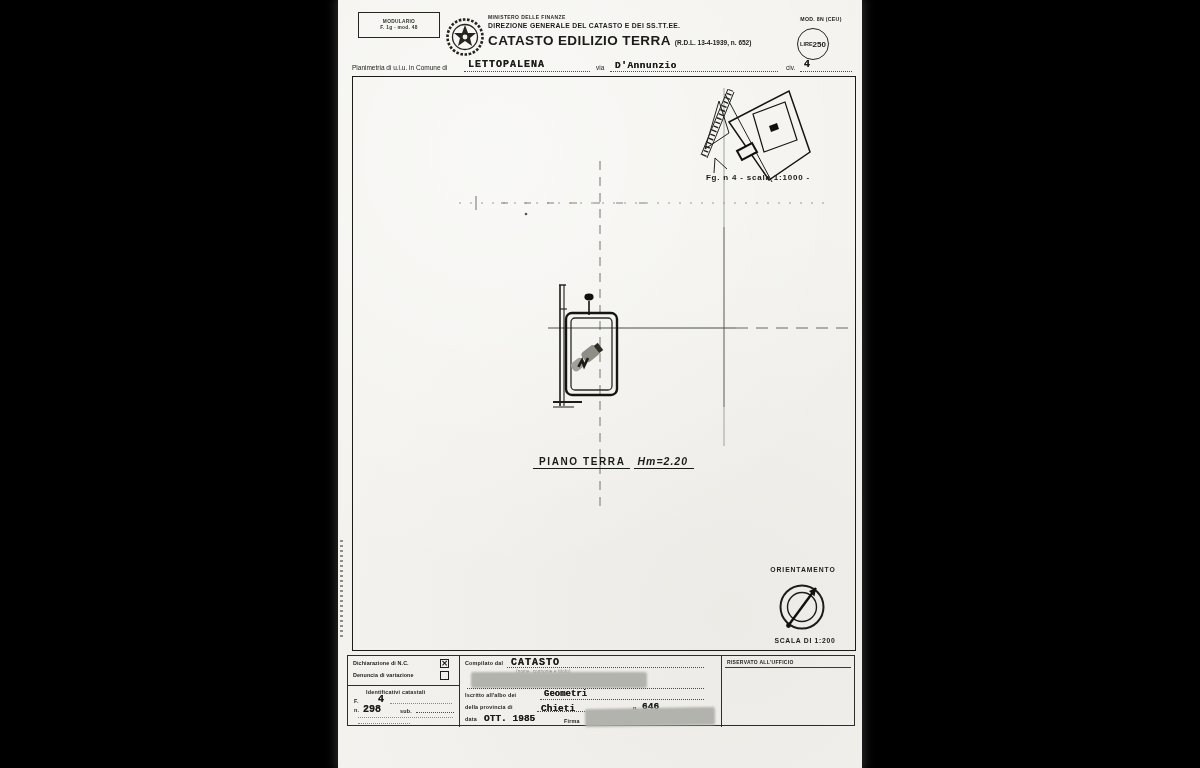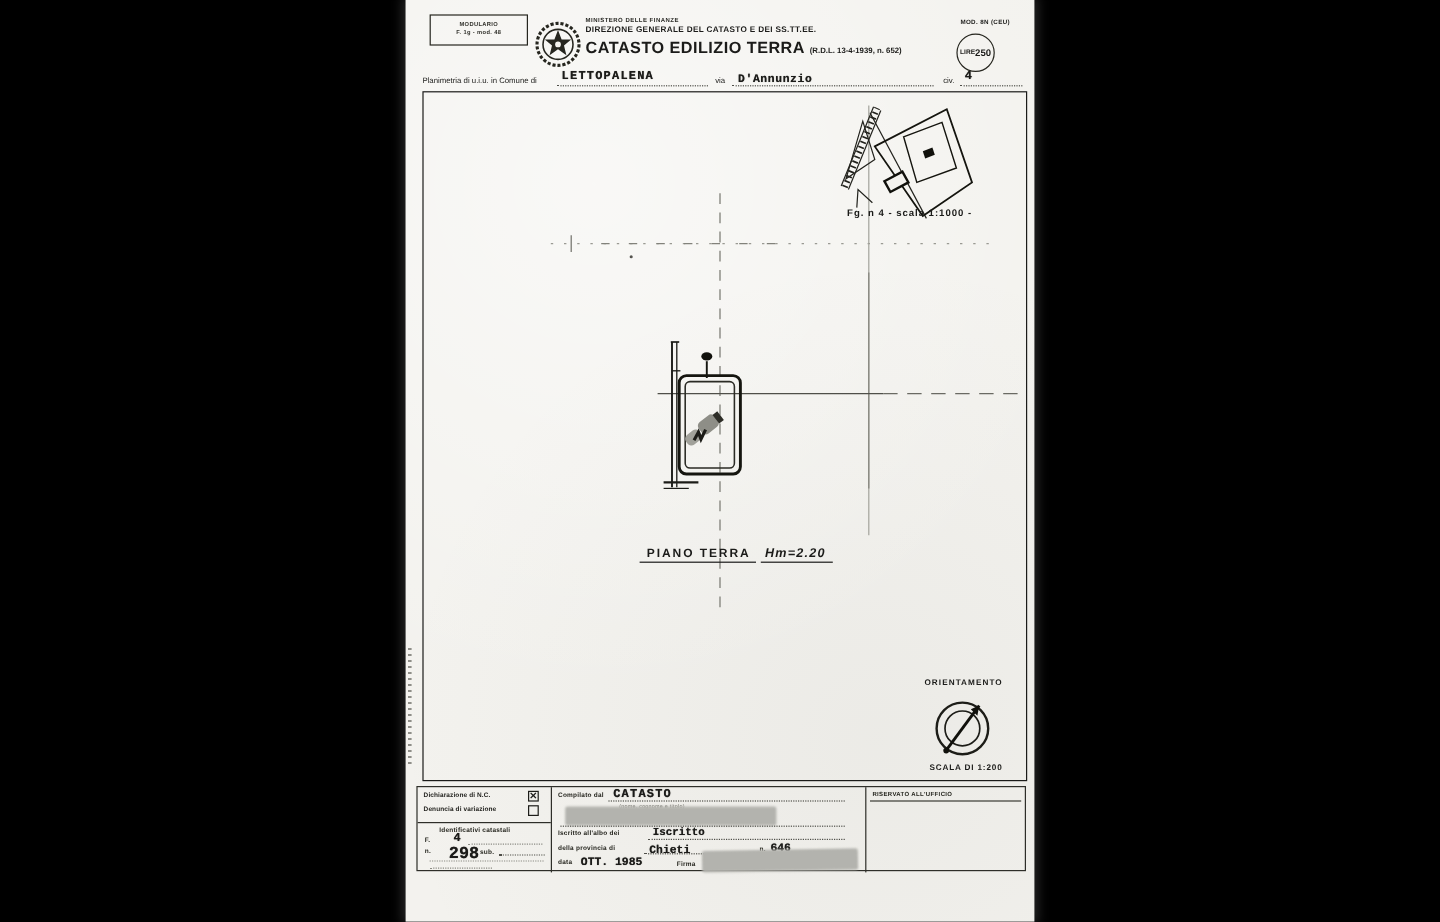--- a/index.html
+++ b/index.html
@@ -180,35 +180,35 @@
       <span class="cbrow-label" style="left:5px;top:4px;">Dichiarazione di N.C.</span>
       <span class="cbox" style="left:92px;top:3px;">✕</span>
       <span class="cbrow-label" style="left:5px;top:16px;">Denuncia di variazione</span>
       <span class="cbox" style="left:92px;top:15px;"></span>
 
       <span class="fseclabel" style="left:18px;top:33px;">Identificativi catastali</span>
       <span class="fseclabel" style="left:6px;top:42px;">F.</span>
       <span class="fval mono" style="left:30px;top:38px;font-size:10px;">4</span>
       <div class="grayline" style="position:absolute;left:42px;top:47px;width:62px;"></div>
       <span class="fseclabel" style="left:6px;top:51px;">n.</span>
-      <span class="fval mono" style="left:15px;top:48px;font-size:14px;margin-left:11px;">298</span>
+      <span class="fval mono" style="left:15px;top:48px;font-size:10px;">298</span>
       <span class="fseclabel" style="left:52px;top:52px;">sub.</span>
       <div class="dotline" style="position:absolute;left:68px;top:56px;width:38px;"></div>
       <div class="grayline" style="position:absolute;left:10px;top:61px;width:95px;"></div>
       <div class="grayline" style="position:absolute;left:10px;top:67px;width:52px;"></div>
 
       <span class="fseclabel" style="left:117px;top:4px;">Compilato dal</span>
       <span class="fval mono" style="left:163px;top:1px;font-size:10px;letter-spacing:1px;">CATASTO</span>
       <div class="dotline" style="position:absolute;left:159px;top:11px;width:197px;"></div>
       <span class="hint" style="left:168px;top:13px;">(nome, cognome e titolo)</span>
       <div class="redact" style="left:123px;top:16px;width:176px;height:16px;"></div>
       <div class="dotline" style="position:absolute;left:119px;top:32px;width:237px;"></div>
 
       <span class="fseclabel" style="left:117px;top:36px;">Iscritto all'albo dei</span>
-      <span class="fval mono" style="left:196px;top:33px;font-size:9px;">Iscritto</span>
+      <span class="fval mono" style="left:196px;top:33px;font-size:9px;">Geometri</span>
       <div class="dotline" style="position:absolute;left:192px;top:43px;width:164px;"></div>
 
       <span class="fseclabel" style="left:117px;top:48px;">della provincia di</span>
       <span class="fval mono" style="left:193px;top:47px;font-size:9.5px;">Chieti</span>
       <div class="dotline" style="position:absolute;left:189px;top:55px;width:92px;"></div>
       <span class="fseclabel" style="left:285px;top:49px;">n.</span>
       <span class="fval mono" style="left:294px;top:45px;font-size:9.5px;">646</span>
       <div class="grayline" style="position:absolute;left:322px;top:54px;width:30px;"></div>
 
       <span class="fseclabel" style="left:117px;top:60px;">data</span>

